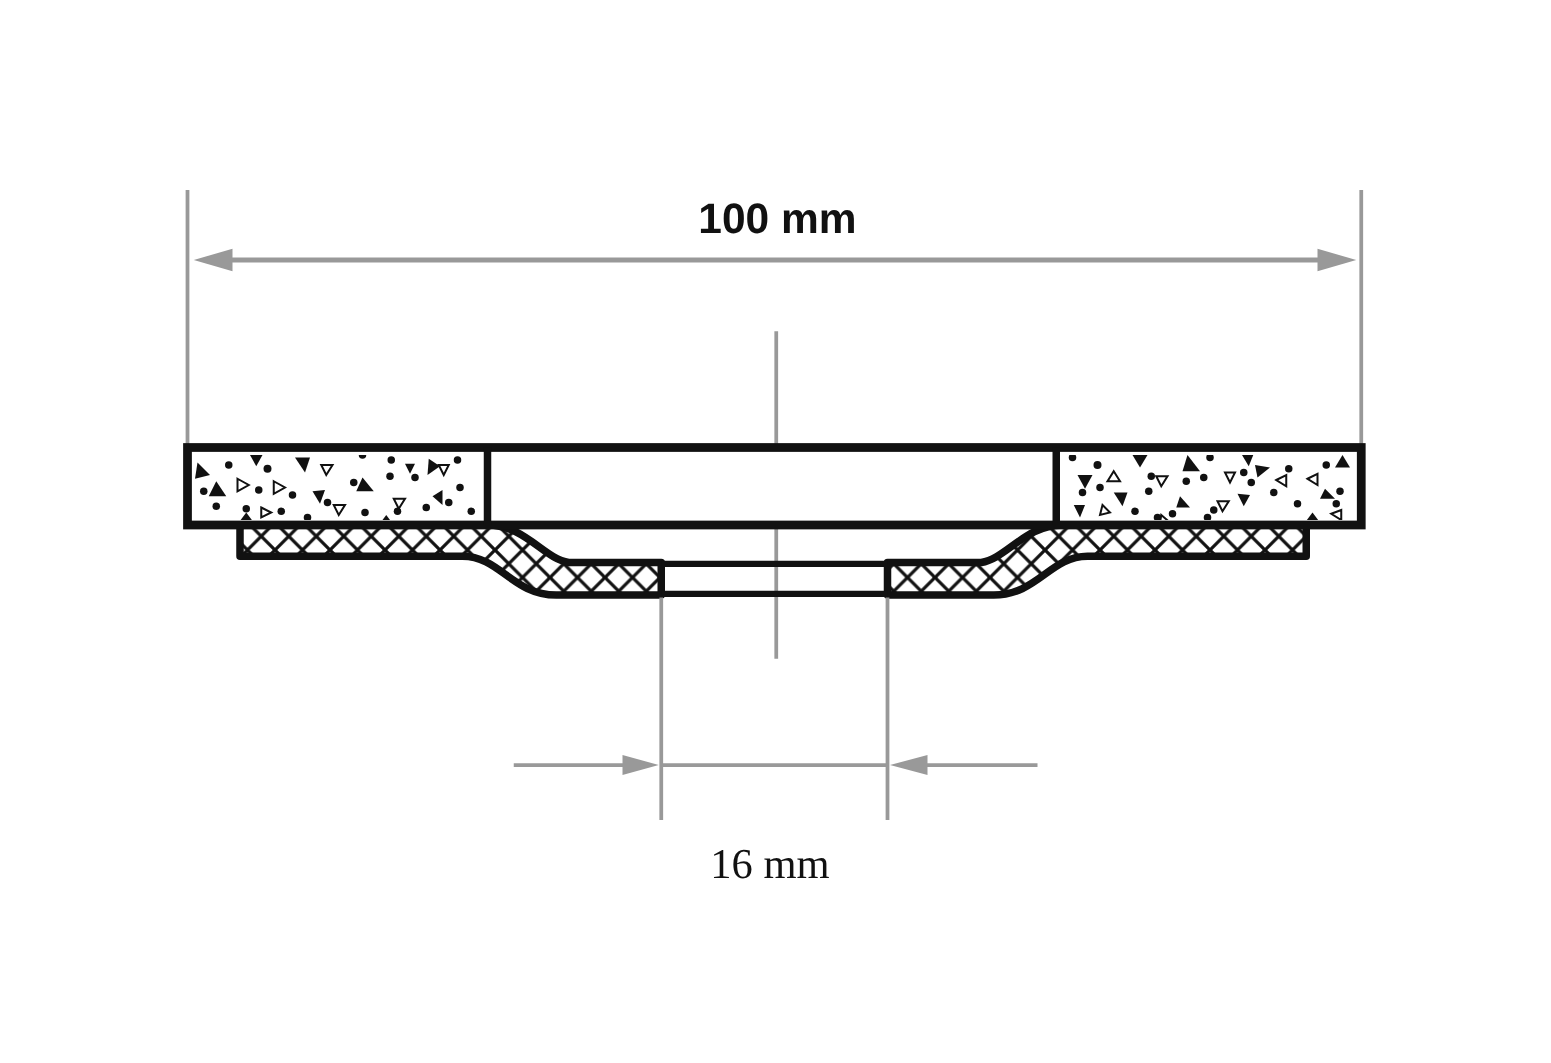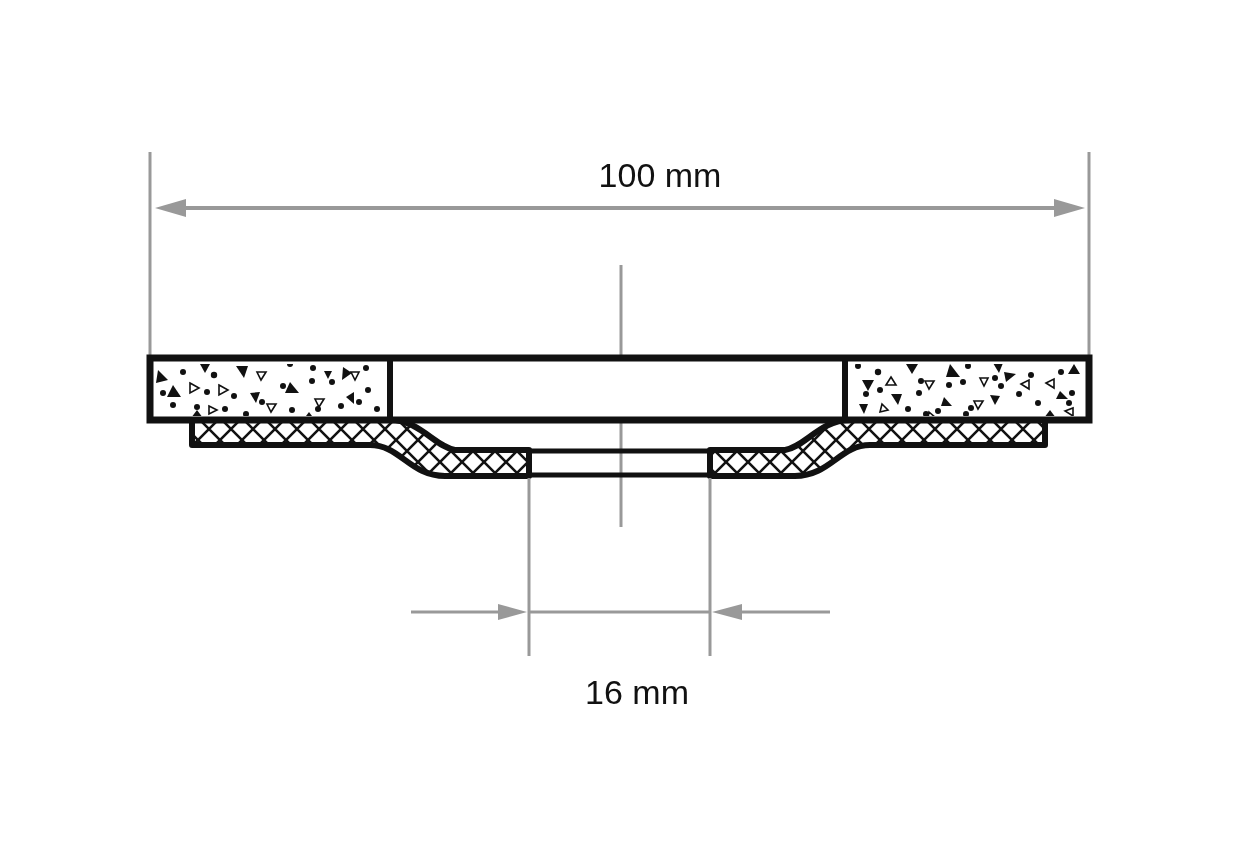--- a/index.html
+++ b/index.html
@@ -153,14 +153,14 @@
     <line x1="529" y1="478" x2="529" y2="656" stroke="#999" stroke-width="3"></line>
     <line x1="710" y1="478" x2="710" y2="656" stroke="#999" stroke-width="3"></line>
     <line x1="529" y1="612" x2="710" y2="612" stroke="#999" stroke-width="3"></line>
     <line x1="411" y1="612" x2="500" y2="612" stroke="#999" stroke-width="3"></line>
     <polygon points="527,612 498,604 498,620" fill="#999"></polygon>
     <line x1="740" y1="612" x2="830" y2="612" stroke="#999" stroke-width="3"></line>
     <polygon points="712,612 742,604 742,620" fill="#999"></polygon>
   </g>
 </svg>
 
-<div class="dim-label" style="left:660px; top:158px;">100 mm</div>
-<div class="dim-label" style="left:637px; top:675px;">16 mm</div>
+<div class="dim-label" style="left:622px; top:158px;font-weight:bold;">100 mm</div>
+<div class="dim-label" style="left:616px; top:675px;font-family:Liberation Serif, serif;">16 mm</div>
 
 </body></html>

